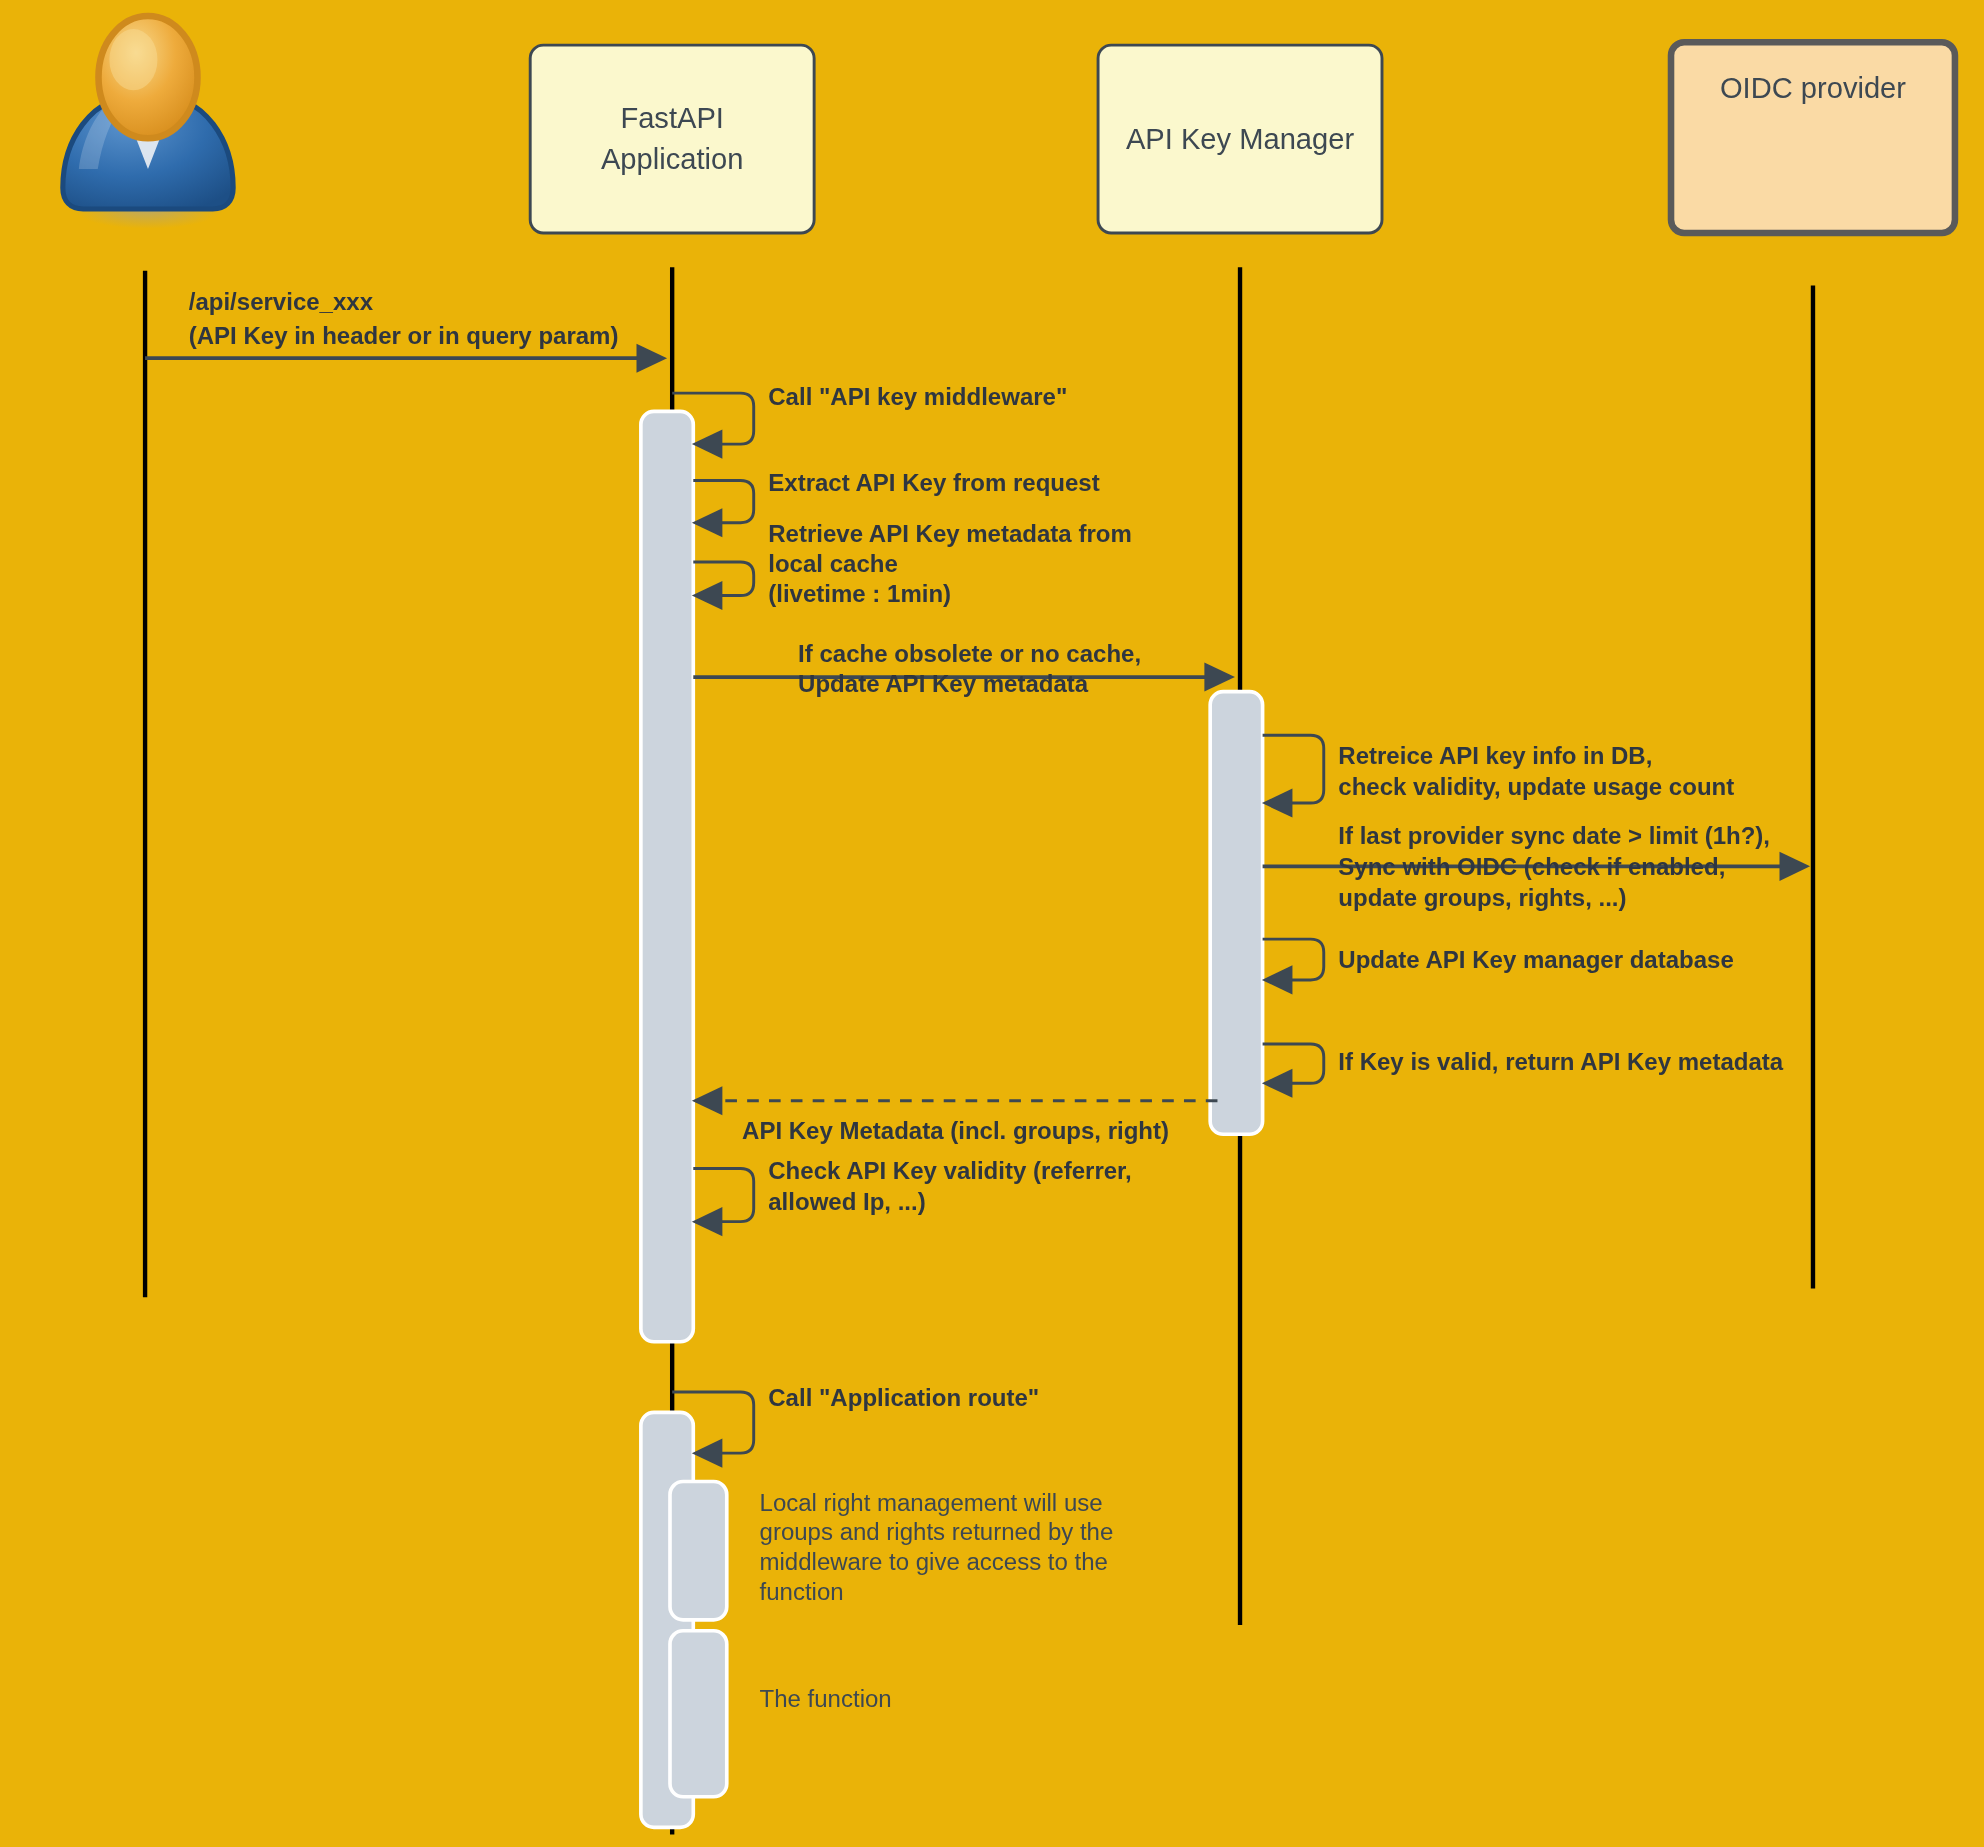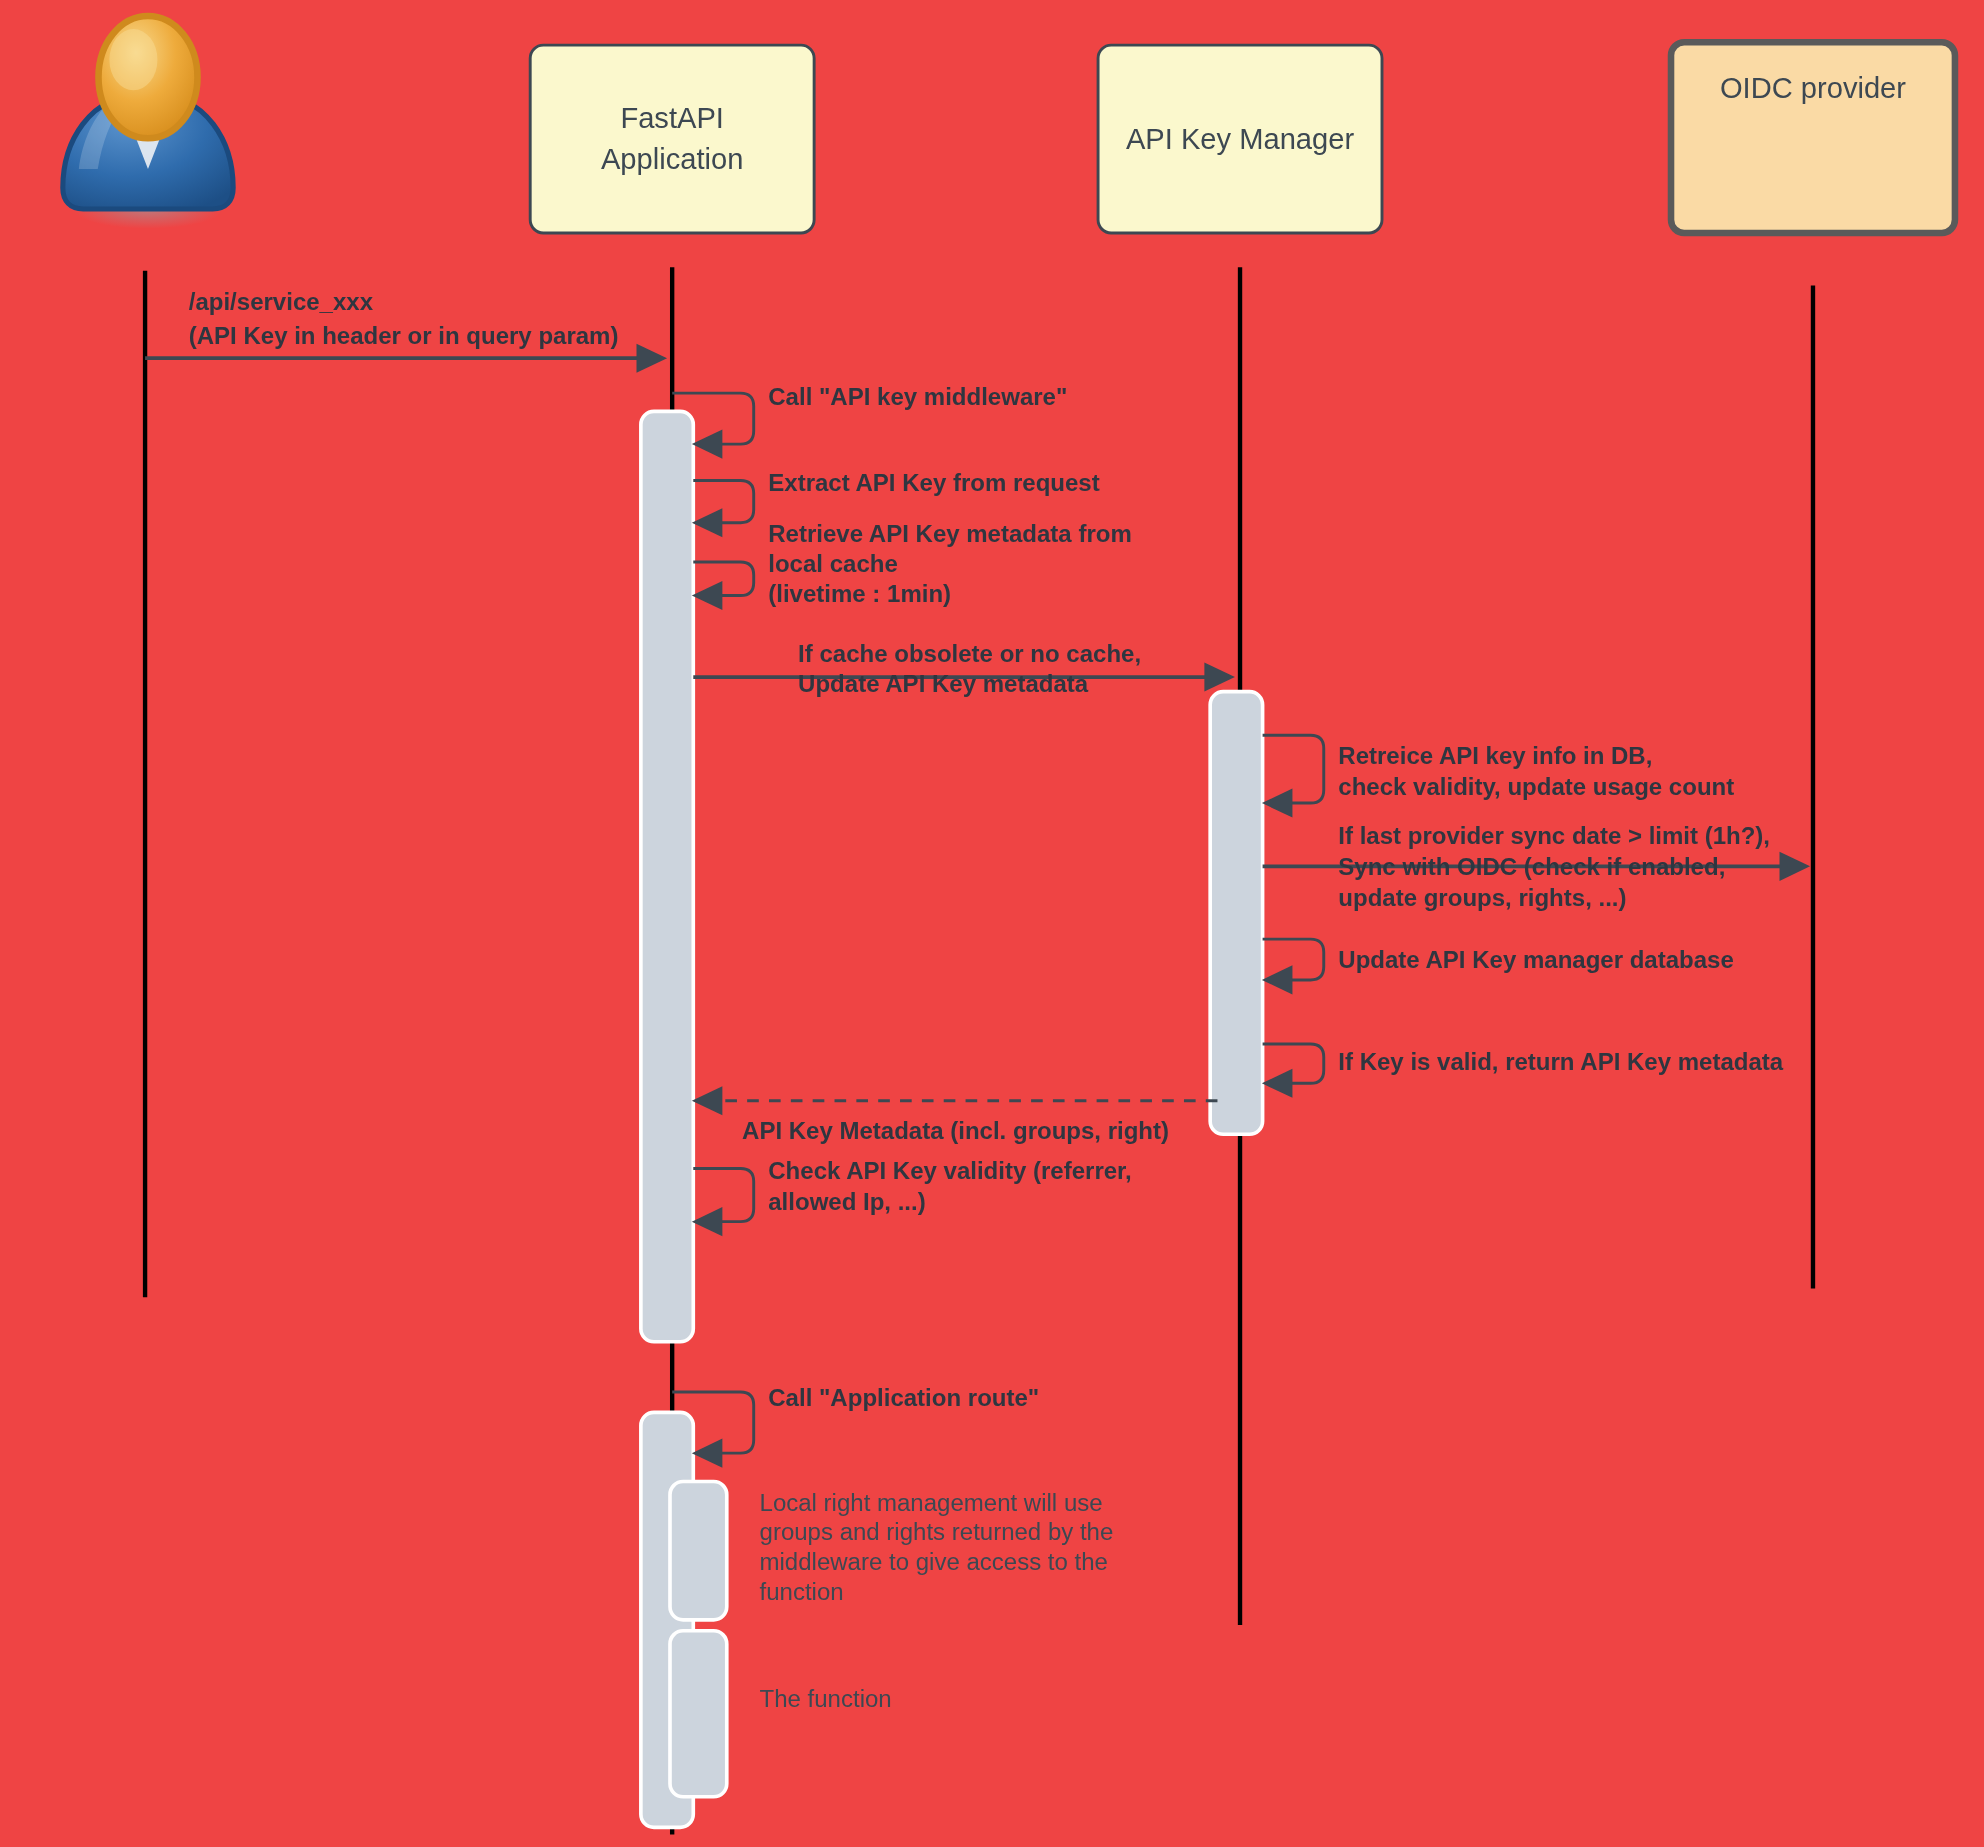--- a/index.html
+++ b/index.html
@@ -1,21 +1,21 @@
 <!DOCTYPE html>
 <html style="font-size:11.7px"><head>
 <meta charset="utf-8">
 <style>
   html,body{margin:0;padding:0;background:#ffffff;}
   body{
     width:1985px;height:1847px;
     font-family:"Liberation Sans","DejaVu Sans",sans-serif;
     overflow:hidden;
   }
-  #diagram-root{position:relative;width:1985px;height:1847px;background:#ef4444;}
+  #diagram-root{position:relative;width:1985px;height:1847px;background:#eab308;}
   svg#seq{position:absolute;left:0;top:0;width:1985px;height:1847px;display:block;}
   .lifeline-line{stroke:#000000;stroke-width:6;}
   .part-box{stroke:#3d4852;stroke-width:4;rx:18;ry:18;}
   .part-box.yellow{fill:#fbf8cd;}
   .part-box.orange{fill:#fadaa5;stroke:#5a5a5a;stroke-width:9;}
   .part-label{fill:#3d4852;font-size:40px;font-family:"Liberation Sans","DejaVu Sans",sans-serif;}
   .act-bar{fill:#ccd4dd;stroke:#ffffff;stroke-width:5;rx:18;ry:18;}
   .msg-line{stroke:#3d4852;stroke-width:5;fill:none;}
   .msg-line.dashed{stroke-dasharray:16 14;stroke-width:4;}
   .self-path{stroke:#3d4852;stroke-width:4;fill:none;}

